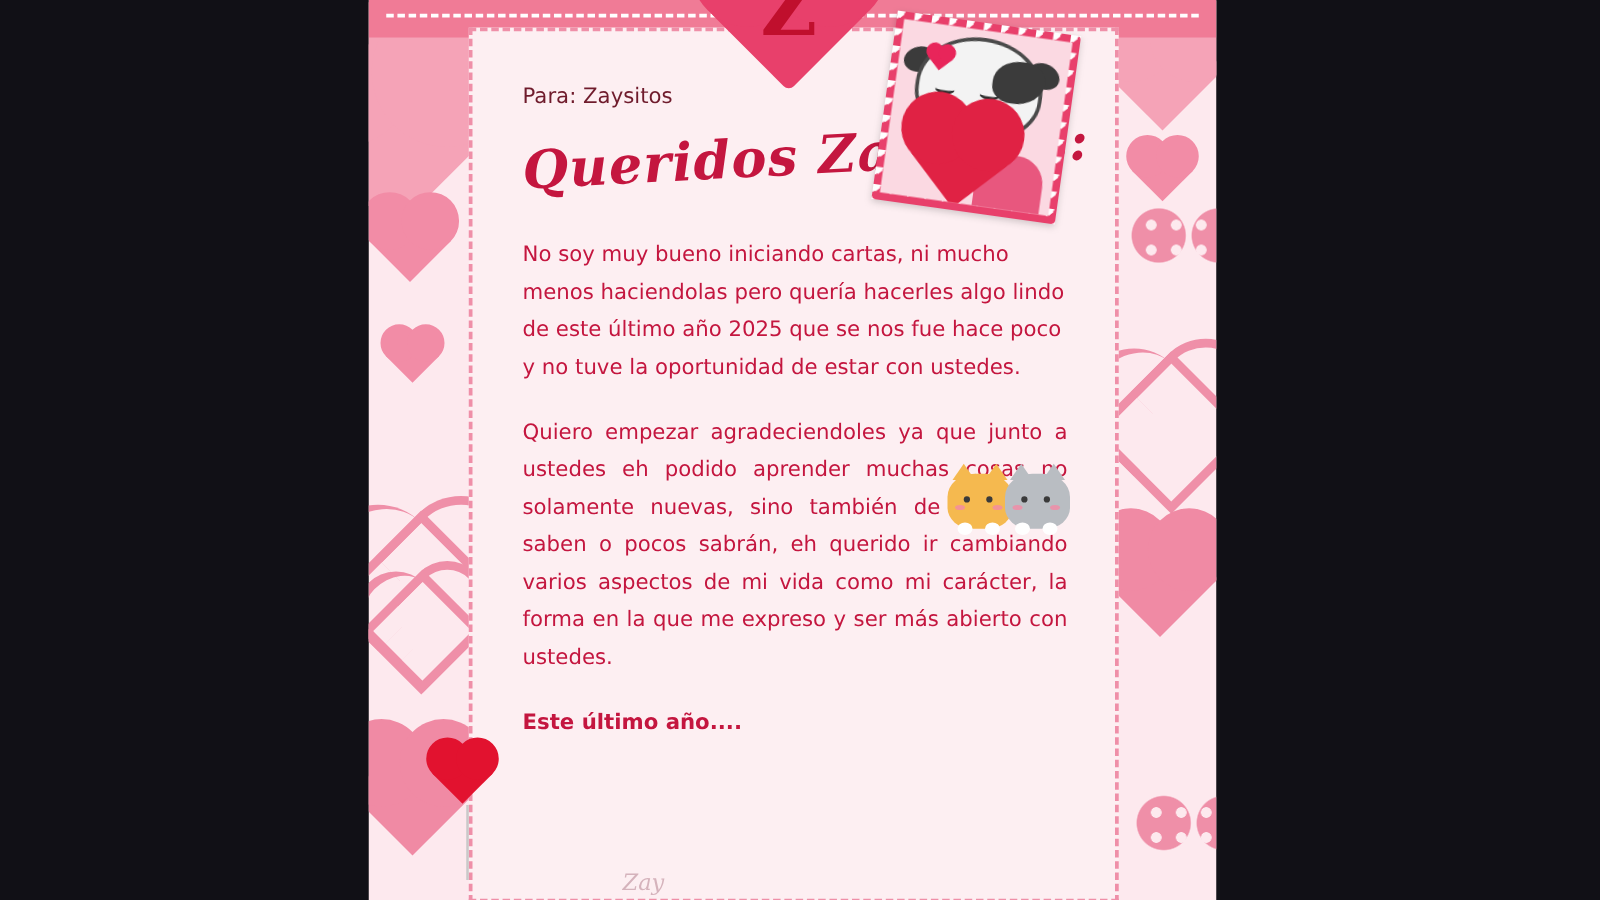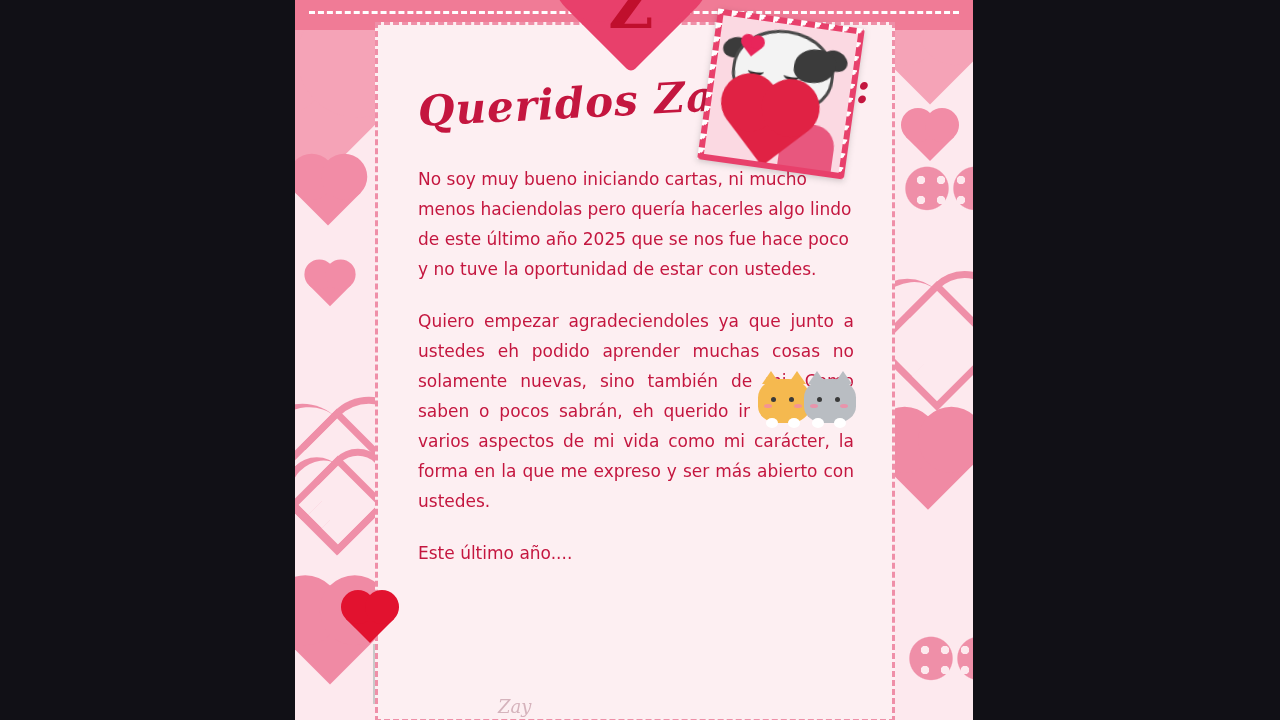--- a/index.html
+++ b/index.html
@@ -148,20 +148,21 @@
     font-family: "DejaVu Sans", sans-serif;
   }
   .body-text p {
     margin: 0 0 22px 0;
   }
   .body-text p.justify {
     text-align: justify;
   }
   .body-text p.last {
     margin-bottom: 0;
+    font-weight: bold;
   }
 
   
   .stamp {
     position: absolute;
     left: 412px;
     top: 18px;
     width: 148px;
     height: 152px;
     transform: rotate(8deg);
@@ -410,20 +411,21 @@
     </div>
 
     <div class="top-band">
       <div class="dash"></div>
     </div>
 
     <div class="letter-panel">
       <div class="letter-inner">
 
         <div class="meta">
+          <div>Para: Zaysitos</div>
         </div>
 
         <div class="salutation">Queridos Zaysitos:</div>
 
         <div class="body-text">
           <p>No soy muy bueno iniciando cartas, ni mucho menos haciendolas pero quería hacerles algo lindo de este último año 2025 que se nos fue hace poco y no tuve la oportunidad de estar con ustedes.</p>
           <p class="justify">Quiero empezar agradeciendoles ya que junto a ustedes eh podido aprender muchas cosas no solamente nuevas, sino también de mi. Como saben o pocos sabrán, eh querido ir cambiando varios aspectos de mi vida como mi carácter, la forma en la que me expreso y ser más abierto con ustedes.</p>
           <p class="last">Este último año....</p>
         </div>
 

